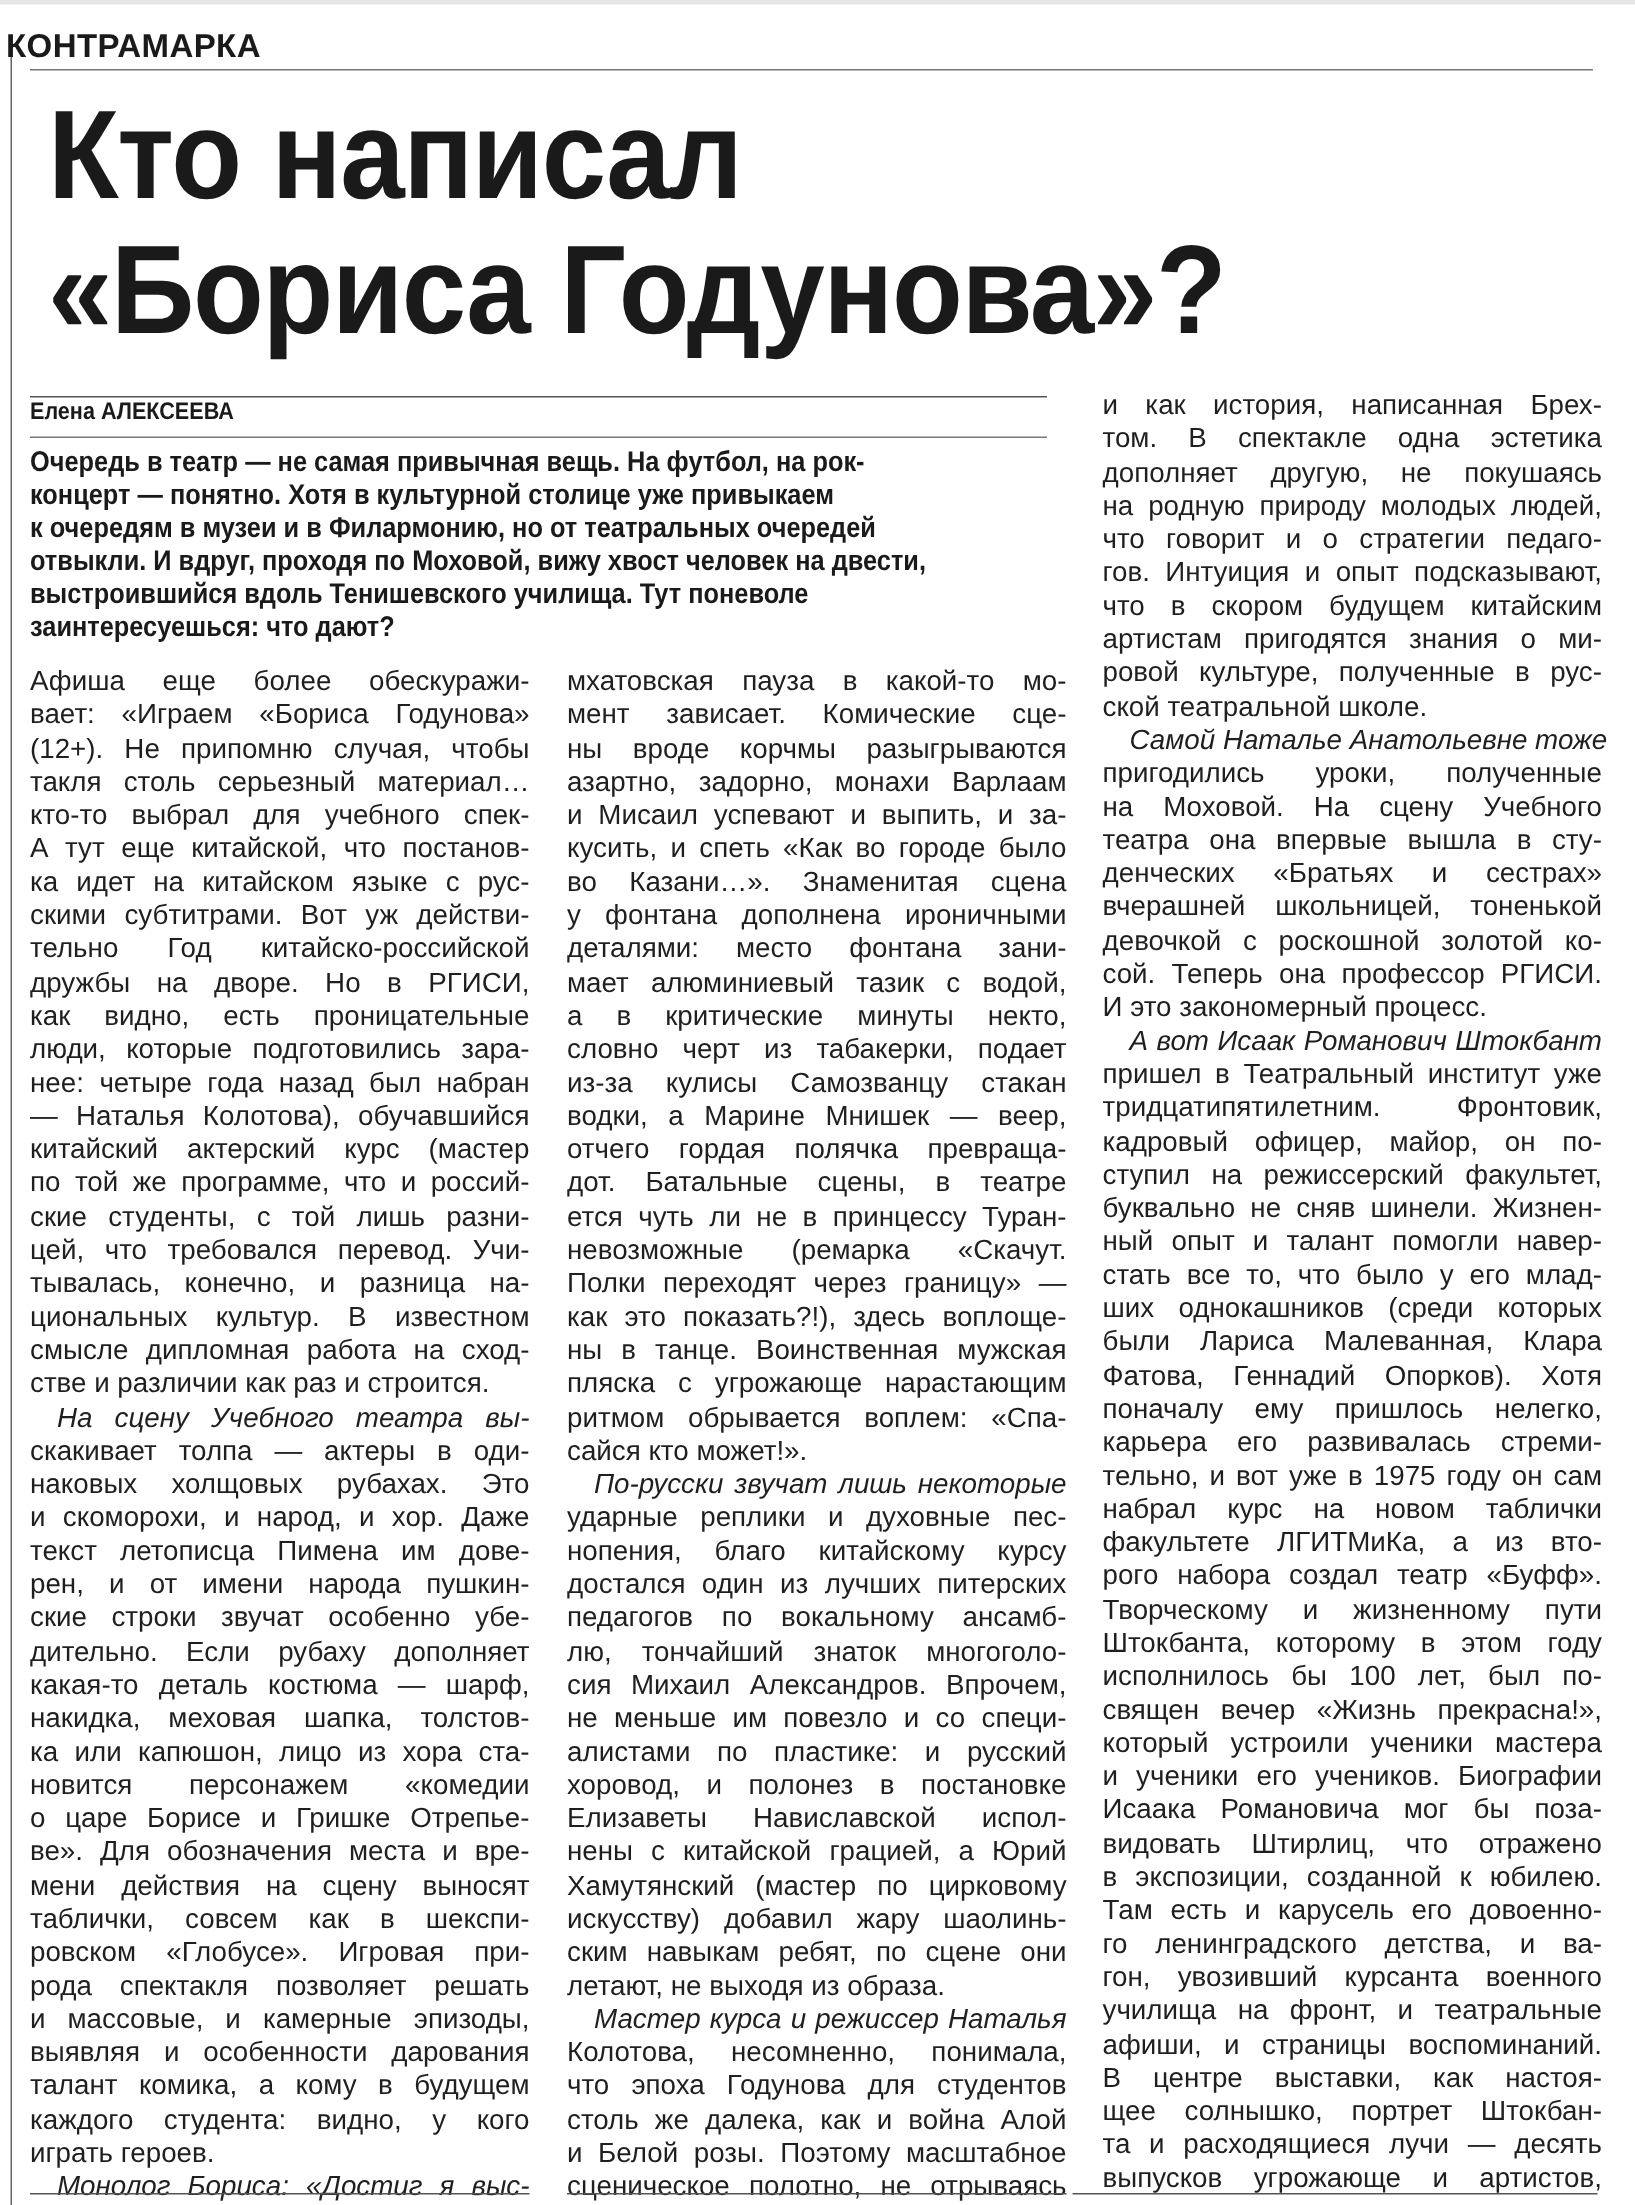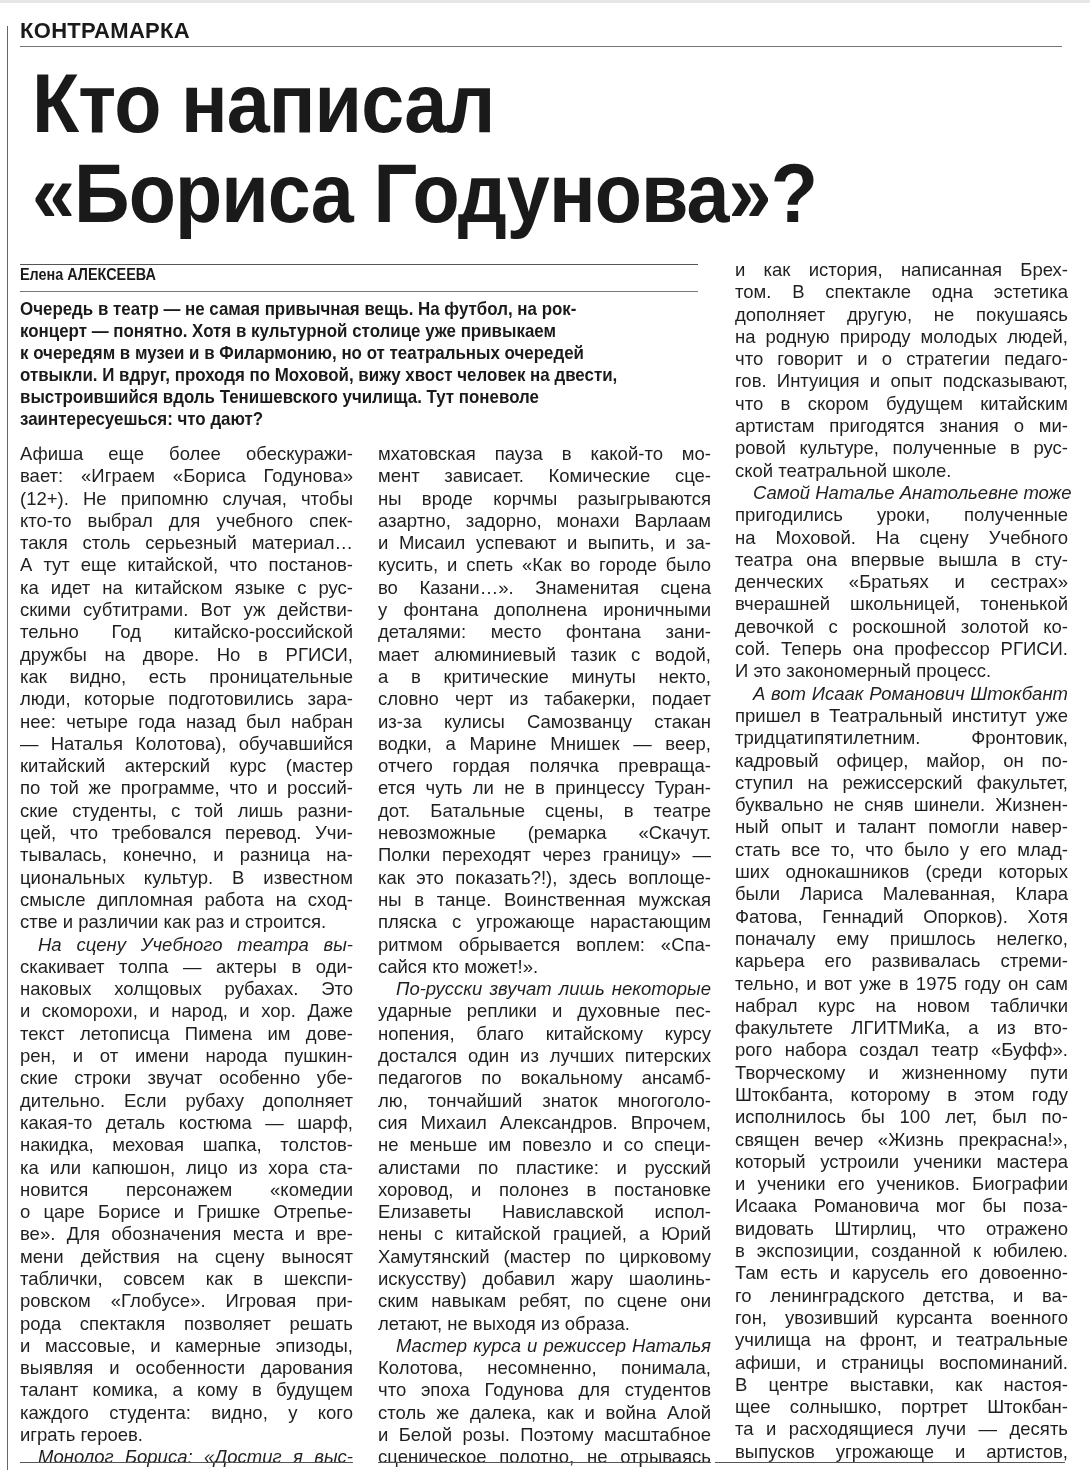--- a/index.html
+++ b/index.html
@@ -5,21 +5,21 @@
   html, body { margin: 0; padding: 0; }
   body {
     width: 1090px; height: 1470px; overflow: hidden;
     background: #ffffff; color: #1a1a1a;
     font-family: "Liberation Sans", sans-serif;
     position: relative;
   }
   .topbar { position: absolute; left: 0; top: 0; width: 1090px; height: 3px; background: #e6e6e6; }
   .left-rule { position: absolute; left: 7px; top: 26px; width: 1px; height: 1444px; background: #666; }
   .rubric {
-    position: absolute; left: 20px; top: 18px;
+    position: absolute; left: 4px; top: 18px;
     font-weight: bold; font-size: 22px; letter-spacing: 0.3px; color: #1a1a1a;
   }
   .rubric-line { position: absolute; left: 20px; top: 46px; width: 1042px; height: 1px; background: #777; }
   .headline {
     position: absolute; left: 32px; top: 58px;
     font-weight: bold; font-size: 84px; line-height: 90px; letter-spacing: -1px;
     color: #1a1a1a; white-space: nowrap;
     transform: scaleX(0.92); transform-origin: left top;
   }
   .byline-line-top { position: absolute; left: 20px; top: 264px; width: 678px; height: 1px; background: #555; }
@@ -72,22 +72,22 @@
     <span>к очередям в музеи и в Филармонию, но от театральных очередей</span>
     <span>отвыкли. И вдруг, проходя по Моховой, вижу хвост человек на двести,</span>
     <span>выстроившийся вдоль Тенишевского училища. Тут поневоле</span>
     <span>заинтересуешься: что дают?</span>
   </div>
 
 <div class="col" id="col1">
     <span>Афиша еще более обескуражи-</span>
     <span>вает: «Играем «Бориса Годунова»</span>
     <span>(12+). Не припомню случая, чтобы</span>
+    <span>такля столь серьезный материал…</span>
     <span>кто-то выбрал для учебного спек-</span>
-    <span>такля столь серьезный материал…</span>
     <span>А тут еще китайской, что постанов-</span>
     <span>ка идет на китайском языке с рус-</span>
     <span>скими субтитрами. Вот уж действи-</span>
     <span>тельно Год китайско-российской</span>
     <span>дружбы на дворе. Но в РГИСИ,</span>
     <span>как видно, есть проницательные</span>
     <span>люди, которые подготовились зара-</span>
     <span>нее: четыре года назад был набран</span>
     <span>— Наталья Колотова), обучавшийся</span>
     <span>китайский актерский курс (мастер</span>
@@ -133,22 +133,22 @@
     <span>кусить, и спеть «Как во городе было</span>
     <span>во Казани…». Знаменитая сцена</span>
     <span>у фонтана дополнена ироничными</span>
     <span>деталями: место фонтана зани-</span>
     <span>мает алюминиевый тазик с водой,</span>
     <span>а в критические минуты некто,</span>
     <span>словно черт из табакерки, подает</span>
     <span>из-за кулисы Самозванцу стакан</span>
     <span>водки, а Марине Мнишек — веер,</span>
     <span>отчего гордая полячка превраща-</span>
+    <span>дот. Батальные сцены, в театре</span>
     <span>ется чуть ли не в принцессу Туран-</span>
-    <span>дот. Батальные сцены, в театре</span>
     <span>невозможные (ремарка «Скачут.</span>
     <span>Полки переходят через границу» —</span>
     <span>как это показать?!), здесь воплоще-</span>
     <span>ны в танце. Воинственная мужская</span>
     <span>пляска с угрожающе нарастающим</span>
     <span>ритмом обрывается воплем: «Спа-</span>
     <span class="last">сайся кто может!».</span>
     <span class="indent">По-русски звучат лишь некоторые</span>
     <span>ударные реплики и духовные пес-</span>
     <span>нопения, благо китайскому курсу</span>

